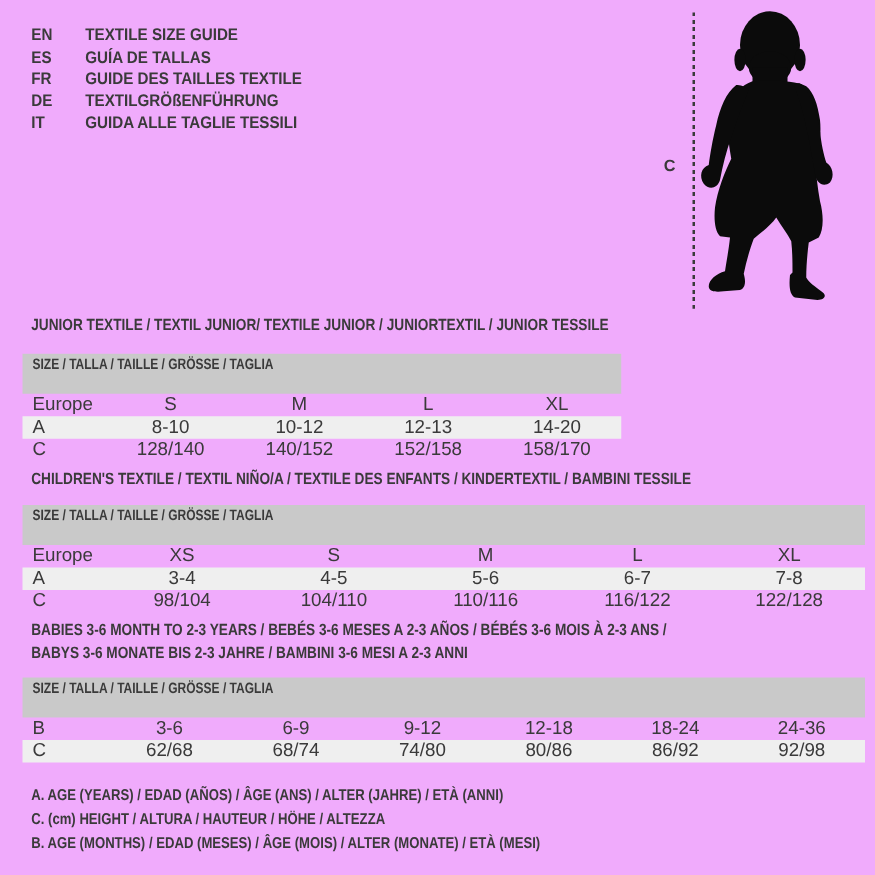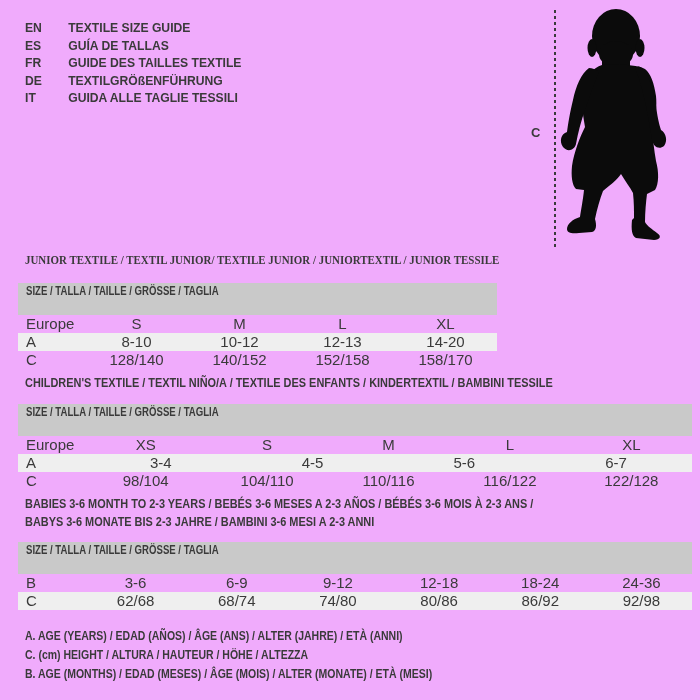--- a/index.html
+++ b/index.html
@@ -64,21 +64,21 @@
       <path d="M33,64 C25,70 20,82 17,96 C14,108 12,120 11,128
                C5,130 3,137 7,143 C11,148 18,147 20,140
                C22,129 25,117 29,106 C33,94 38,80 43,68 C40,65 36,64 33,64 Z"></path>
       <path d="M86,64 C93,73 98,87 100,101 C101,111 103,120 105,126
                C110,129 112,137 108,142 C103,146 97,143 96,135
                C94,124 92,112 90,102 C87,88 83,73 79,64 C82,62 84,62 86,64 Z"></path>
     </g>
   </svg>
 
   <div id="sections">
-      <div class="section-title" style="top: 251px; font-family: Liberation Serif, serif;">
+      <div class="section-title" style="top: 251px;">
         <div><span class="cond">JUNIOR TEXTILE / TEXTIL JUNIOR/ TEXTILE JUNIOR / JUNIORTEXTIL / JUNIOR TESSILE</span></div>
       </div>
       <div class="size-table" style="top: 283px; width: 479px;">
         <div class="tbar"><span class="cond80">SIZE / TALLA / TAILLE / GRÖSSE / TAGLIA</span></div>
         <div class="trow">
           <div class="tlabel">Europe</div>
           <div class="tcell">S</div>
           <div class="tcell">M</div>
           <div class="tcell">L</div>
           <div class="tcell">XL</div>
@@ -110,20 +110,21 @@
           <div class="tcell">M</div>
           <div class="tcell">L</div>
           <div class="tcell">XL</div>
         </div>
         <div class="trow shaded">
           <div class="tlabel">A</div>
           <div class="tcell">3-4</div>
           <div class="tcell">4-5</div>
           <div class="tcell">5-6</div>
           <div class="tcell">6-7</div>
+          <div class="tcell">7-8</div>
         </div>
         <div class="trow">
           <div class="tlabel">C</div>
           <div class="tcell">98/104</div>
           <div class="tcell">104/110</div>
           <div class="tcell">110/116</div>
           <div class="tcell">116/122</div>
           <div class="tcell">122/128</div>
         </div>
       </div>

